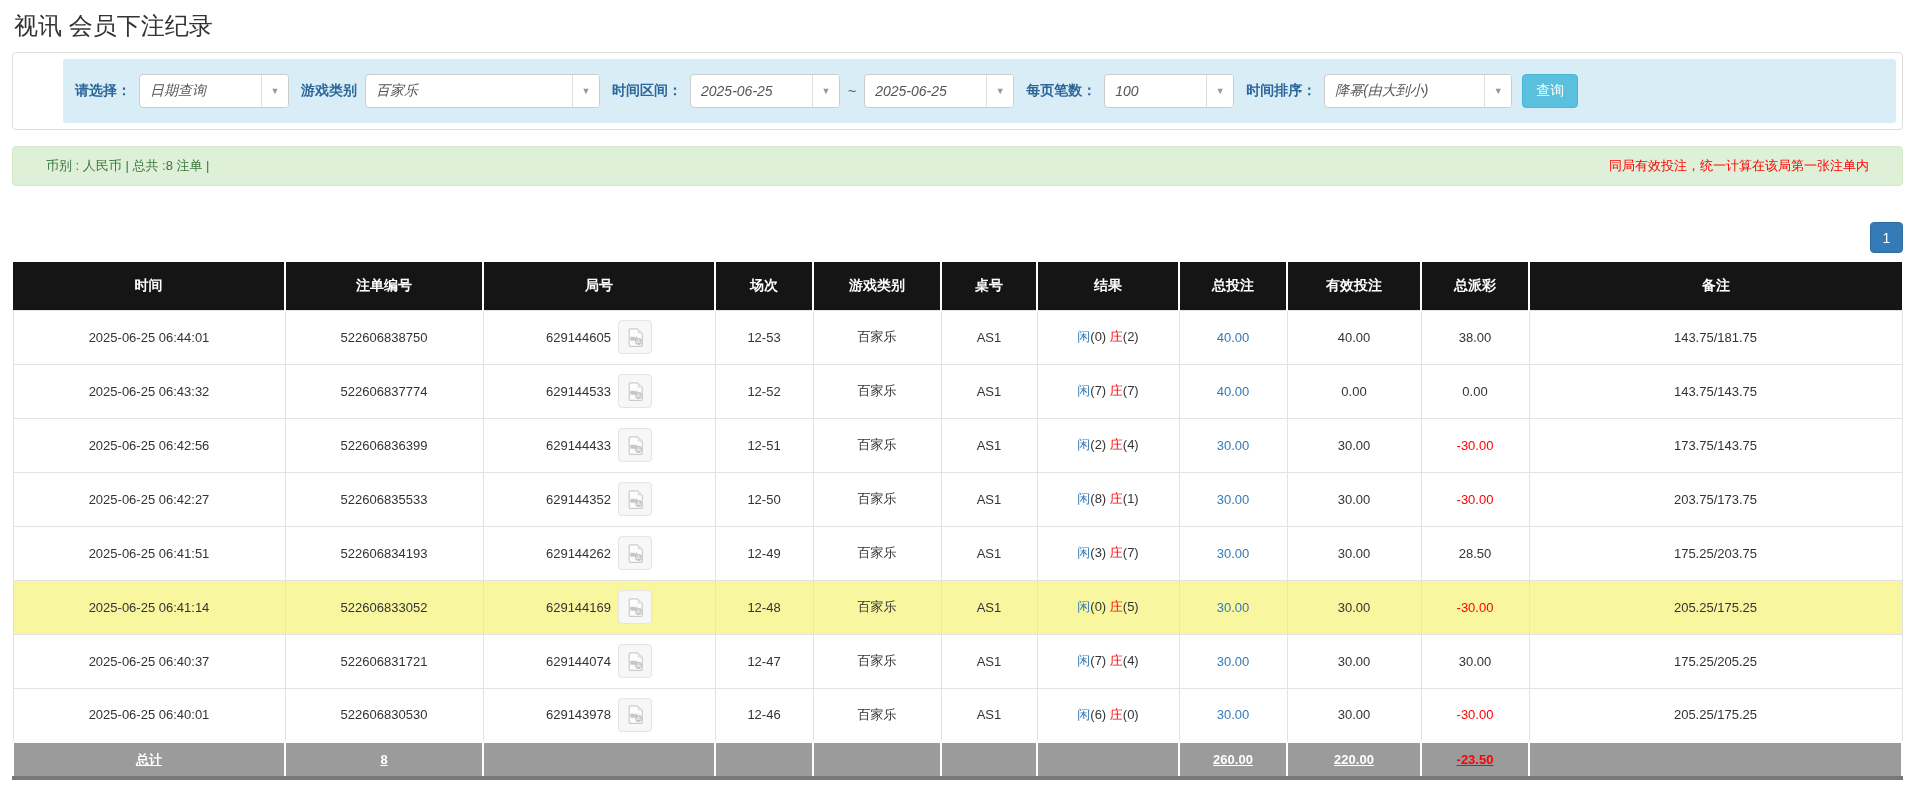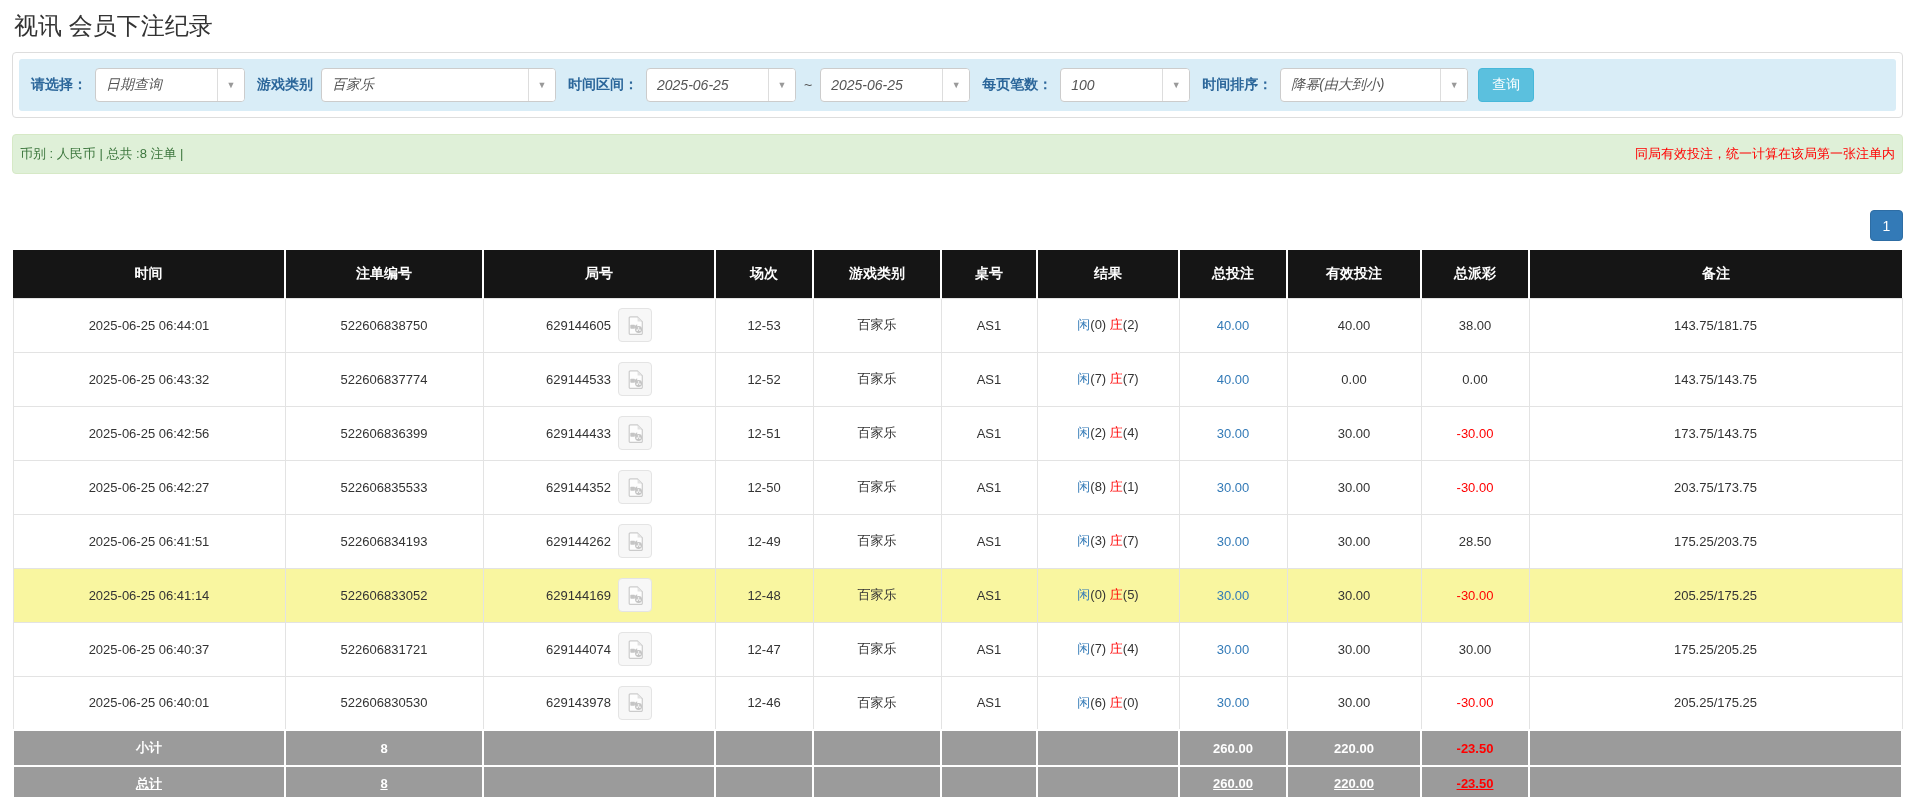--- a/index.html
+++ b/index.html
@@ -9,22 +9,22 @@
     font-family: "Liberation Sans", "DejaVu Sans", sans-serif;
     color:#333;
   }
   .container { padding: 6px 12px 0 12px; }
 
   .page-title { font-size: 24px; font-weight: 400; color:#333; margin: 4px 0 10px 2px; }
 
   
   .panel { border:1px solid #ddd; border-radius:4px; padding:6px; background:#fff; margin-bottom:16px; }
   .toolbar {
-    background:#d9edf7; border-radius:3px; padding:9px 10px;
-    display:flex; align-items:center; gap:8px;
+    background:#d9edf7; border-radius:3px; padding:15px 10px;
+    display:flex; align-items:center; gap:8px;margin-left:44px;
   }
   .f-label { font-size:14px; font-weight:bold; color:#2b669a; white-space:nowrap; margin-left:4px; }
   .f-label:first-child { margin-left:2px; }
   .select {
     background:#fff; border:1px solid #ccc; border-radius:4px; height:34px;
     display:flex; align-items:center; cursor:pointer; overflow:hidden;font-style:italic;
   }
   .sel-val { flex:1; padding:0 10px; font-size:14px; color:#555; white-space:nowrap; }
   .caret-box {
     width:27px; align-self:stretch; border-left:1px solid #ddd;
@@ -39,21 +39,21 @@
   .tilde { color:#555; font-size:14px; }
   .btn-search {
     background:var(--accent-button,#5bc0de); border:1px solid #46b8da; color:#fff;
     height:34px; padding:0 13px; border-radius:4px; font-size:14px; cursor:pointer;
     font-family: inherit; margin-left:2px;
   }
 
   
   .summary {
     height:40px; background:var(--summary-bg,#dff0d8); border:1px solid #d6e9c6; border-radius:4px;
-    display:flex; align-items:center; justify-content:space-between; padding:0 7px;
+    display:flex; align-items:center; justify-content:space-between; padding:0 33px;
     font-size:13px; color:var(--summary-text,#3c763d);
   }
   .summary .notice { color:var(--notice-red,#ff0000); font-size:13px; }
 
   
   .pagination { display:flex; justify-content:flex-end; margin:36px 0 9px 0; }
   .page-btn {
     min-width:33px; height:31px; background:var(--pagination-blue,#337ab7); color:#fff;
     border:1px solid #2e6da4; border-radius:4px; font-size:14px; cursor:pointer;
     font-family: inherit;
@@ -393,41 +393,28 @@
           <td>AS1</td>
           <td><span class="p-label">闲</span><span>(6)</span> <span class="b-label">庄</span><span>(0)</span></td>
           <td><a class="bet-link">30.00</a></td>
           <td>30.00</td>
           <td class="neg">-30.00</td>
           <td>205.25/175.25</td>
         </tr>
       </tbody>
     <tfoot>
         <tr>
-          <td>小计</td>
+          <td>总计</td>
           <td>8</td>
           <td></td>
           <td></td>
           <td></td>
           <td></td>
           <td></td>
           <td>260.00</td>
           <td>220.00</td>
           <td class="neg">-23.50</td>
           <td></td>
         </tr>
-        <tr>
-          <td>总计</td>
-          <td>8</td>
-          <td></td>
-          <td></td>
-          <td></td>
-          <td></td>
-          <td></td>
-          <td>260.00</td>
-          <td>220.00</td>
-          <td class="neg">-23.50</td>
-          <td></td>
-        </tr>
       </tfoot>
   </table>
 
 </div>
 
 </body></html>

